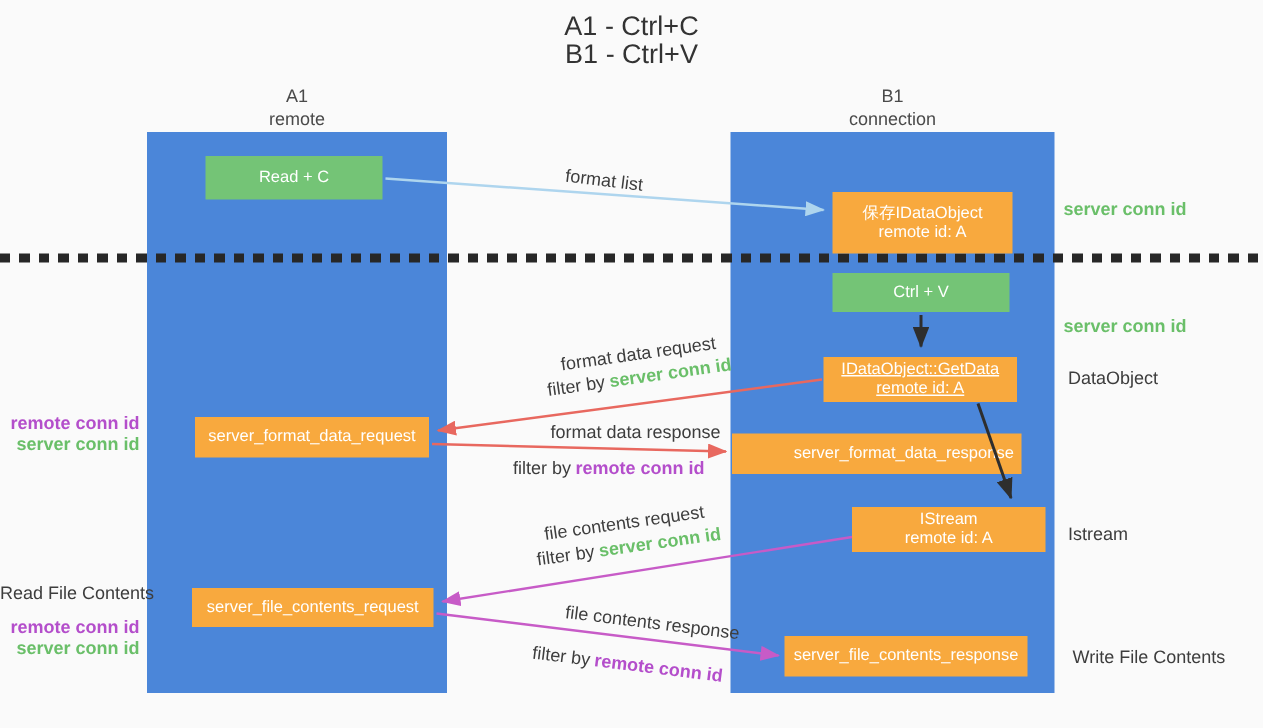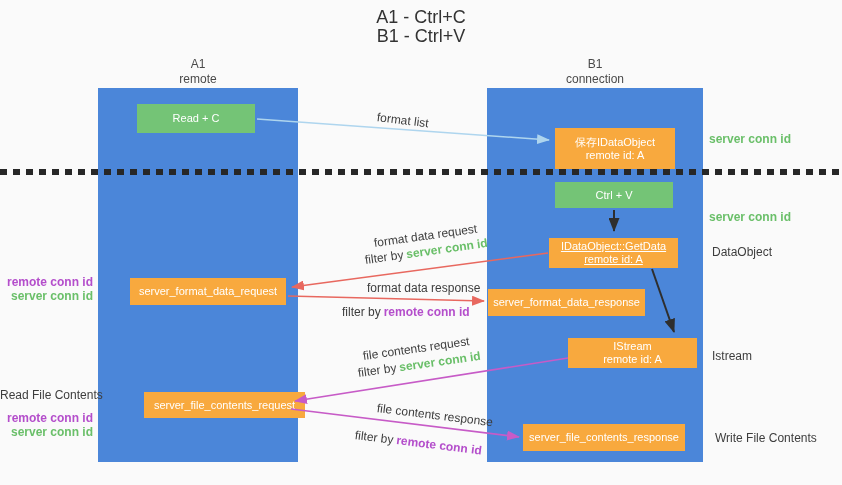--- a/index.html
+++ b/index.html
@@ -83,30 +83,30 @@
 
   <div class="node orange" style="left:549px;top:238px;width:129px;height:30px;text-decoration:underline;">
     <div>IDataObject::GetData</div>
     <div>remote id: A</div>
   </div>
 
   <div class="node orange" style="left:130px;top:278px;width:156px;height:27px;">
     <div>server_format_data_request</div>
   </div>
 
-  <div class="node orange" style="left:488px;top:289px;width:157px;height:27px;">
+  <div class="node orange" style="left:488px;top:289px;width:157px;height:27px;padding-left:36px;">
     <div>server_format_data_response</div>
   </div>
 
   <div class="node orange" style="left:568px;top:338px;width:129px;height:30px;">
     <div>IStream</div>
     <div>remote id: A</div>
   </div>
 
-  <div class="node orange" style="left:144px;top:392px;width:161px;height:26px;">
+  <div class="node orange" style="left:128px;top:392px;width:161px;height:26px;">
     <div>server_file_contents_request</div>
   </div>
 
   <div class="node orange" style="left:523px;top:424px;width:162px;height:27px;">
     <div>server_file_contents_response</div>
   </div>
 
   <div class="lbl rot-up" style="left:377px;top:110px;transform:rotate(7deg);">format list</div>
 
   <div class="lbl rot-up" style="left:374px;top:236px;">format data request</div>

